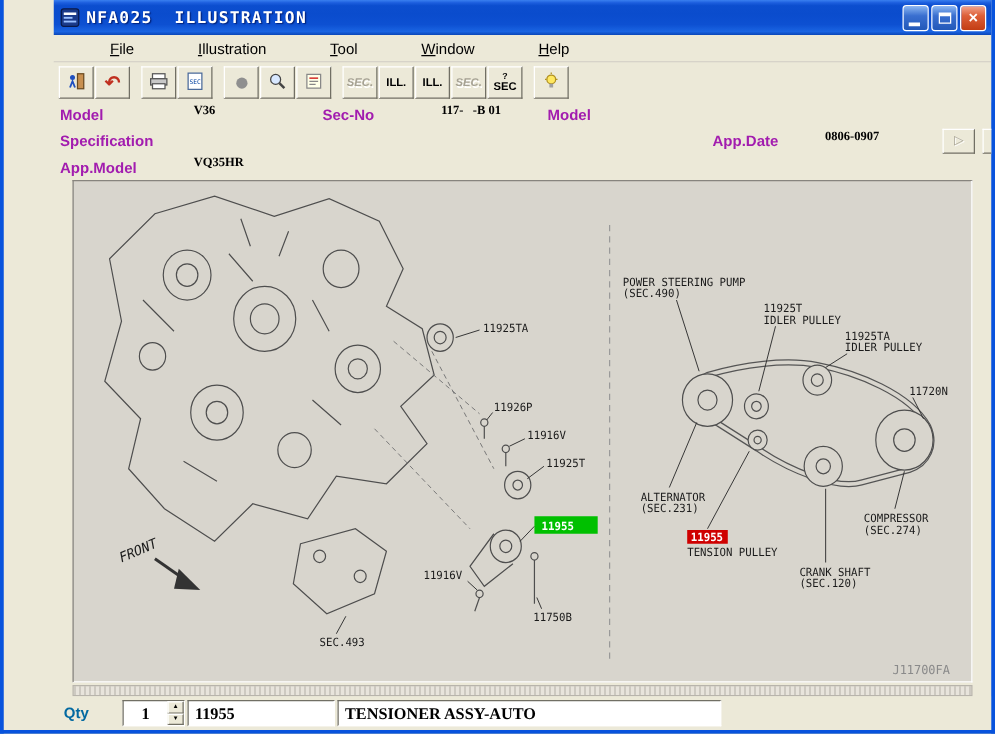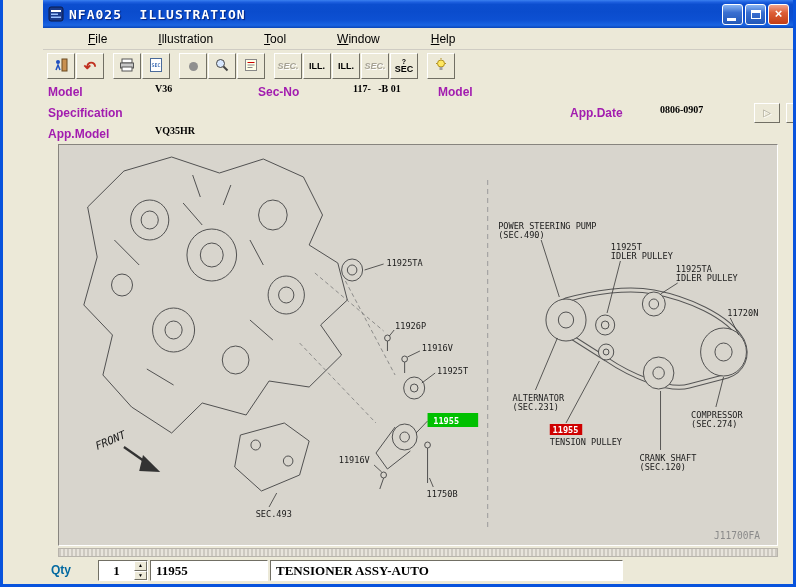--- a/index.html
+++ b/index.html
@@ -352,16 +352,16 @@
   <div class="statusbar">
     <span class="sb-label">Qty</span>
     <div class="spin">
       <span class="spin-value">1</span>
       <span class="spin-btns">
         <button>▲</button>
         <button>▼</button>
       </span>
     </div>
     <div class="sb-field" style="left:107px;width:118px">11955</div>
-    <div class="sb-field" style="left:227px;width:353px">TENSIONER ASSY-AUTO</div>
+    <div class="sb-field" style="left:227px;width:307px">TENSIONER ASSY-AUTO</div>
   </div>
 
 </div>
 
 </body></html>

